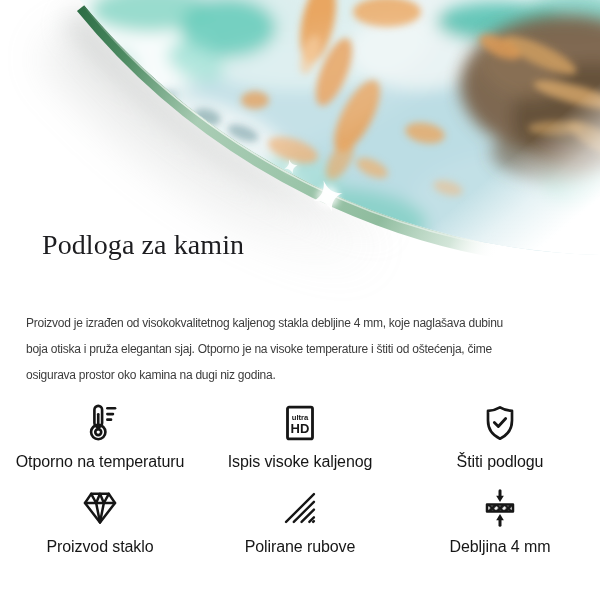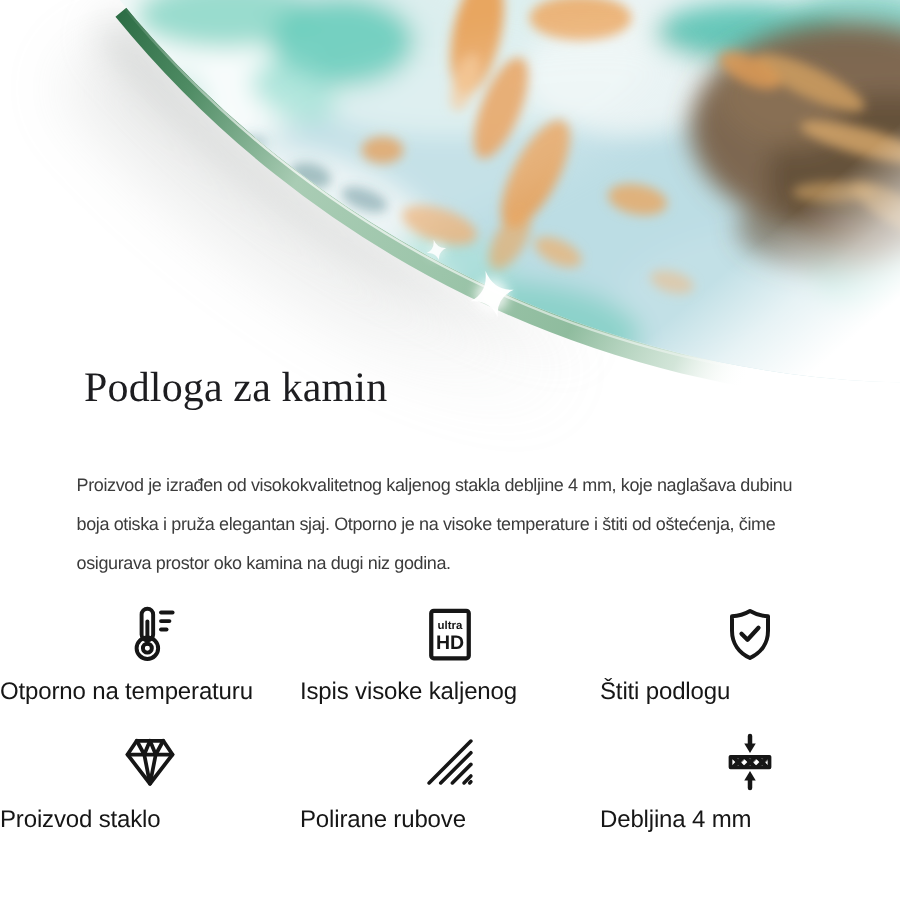--- a/index.html
+++ b/index.html
@@ -2,33 +2,33 @@
 <html><head>
 <meta charset="utf-8">
 <style>
   html,body{margin:0;padding:0}
   body{
     width:600px;height:600px;position:relative;overflow:hidden;
     background:#ffffff;font-family:"Liberation Sans",sans-serif;
   }
   .hero{position:absolute;top:0;left:0;width:600px;height:310px}
   .title{
-    position:absolute;left:40px;top:224px;margin:16px;
+    position:absolute;left:40px;top:224px;margin:2px;
     font-family:"Liberation Serif",serif;font-weight:400;
     font-size:28px;line-height:37px;color:#1d1d20;letter-spacing:.1px;
   }
   .desc{
-    position:absolute;left:51px;top:310px;
+    position:absolute;left:26px;top:310px;
     font-size:12px;line-height:26px;letter-spacing:-.25px;color:#3c3c3c;
   }
   .desc div{white-space:nowrap}
   .frow{position:absolute;left:0;width:600px;display:flex}
   .frow1{top:400px}
   .frow2{top:485px}
-  .fitem{flex:1 1 0;display:flex;flex-direction:column;}
+  .fitem{flex:1 1 0;display:flex;flex-direction:column;align-items:center}
   .ficon{height:46px;display:flex;align-items:center;justify-content:center}
   .flabel{margin-top:7px;font-size:16px;letter-spacing:-.1px;color:#161616}
   svg.icn{stroke:#161616;fill:none;stroke-width:1.5;stroke-linecap:round;stroke-linejoin:round}
   svg.icn text{stroke:none;fill:#161616;font-family:"Liberation Sans",sans-serif}
 </style>
 </head>
 <body>
 
 <div class="hero">
   <svg width="600" height="310" viewBox="0 0 600 310" aria-hidden="true">

